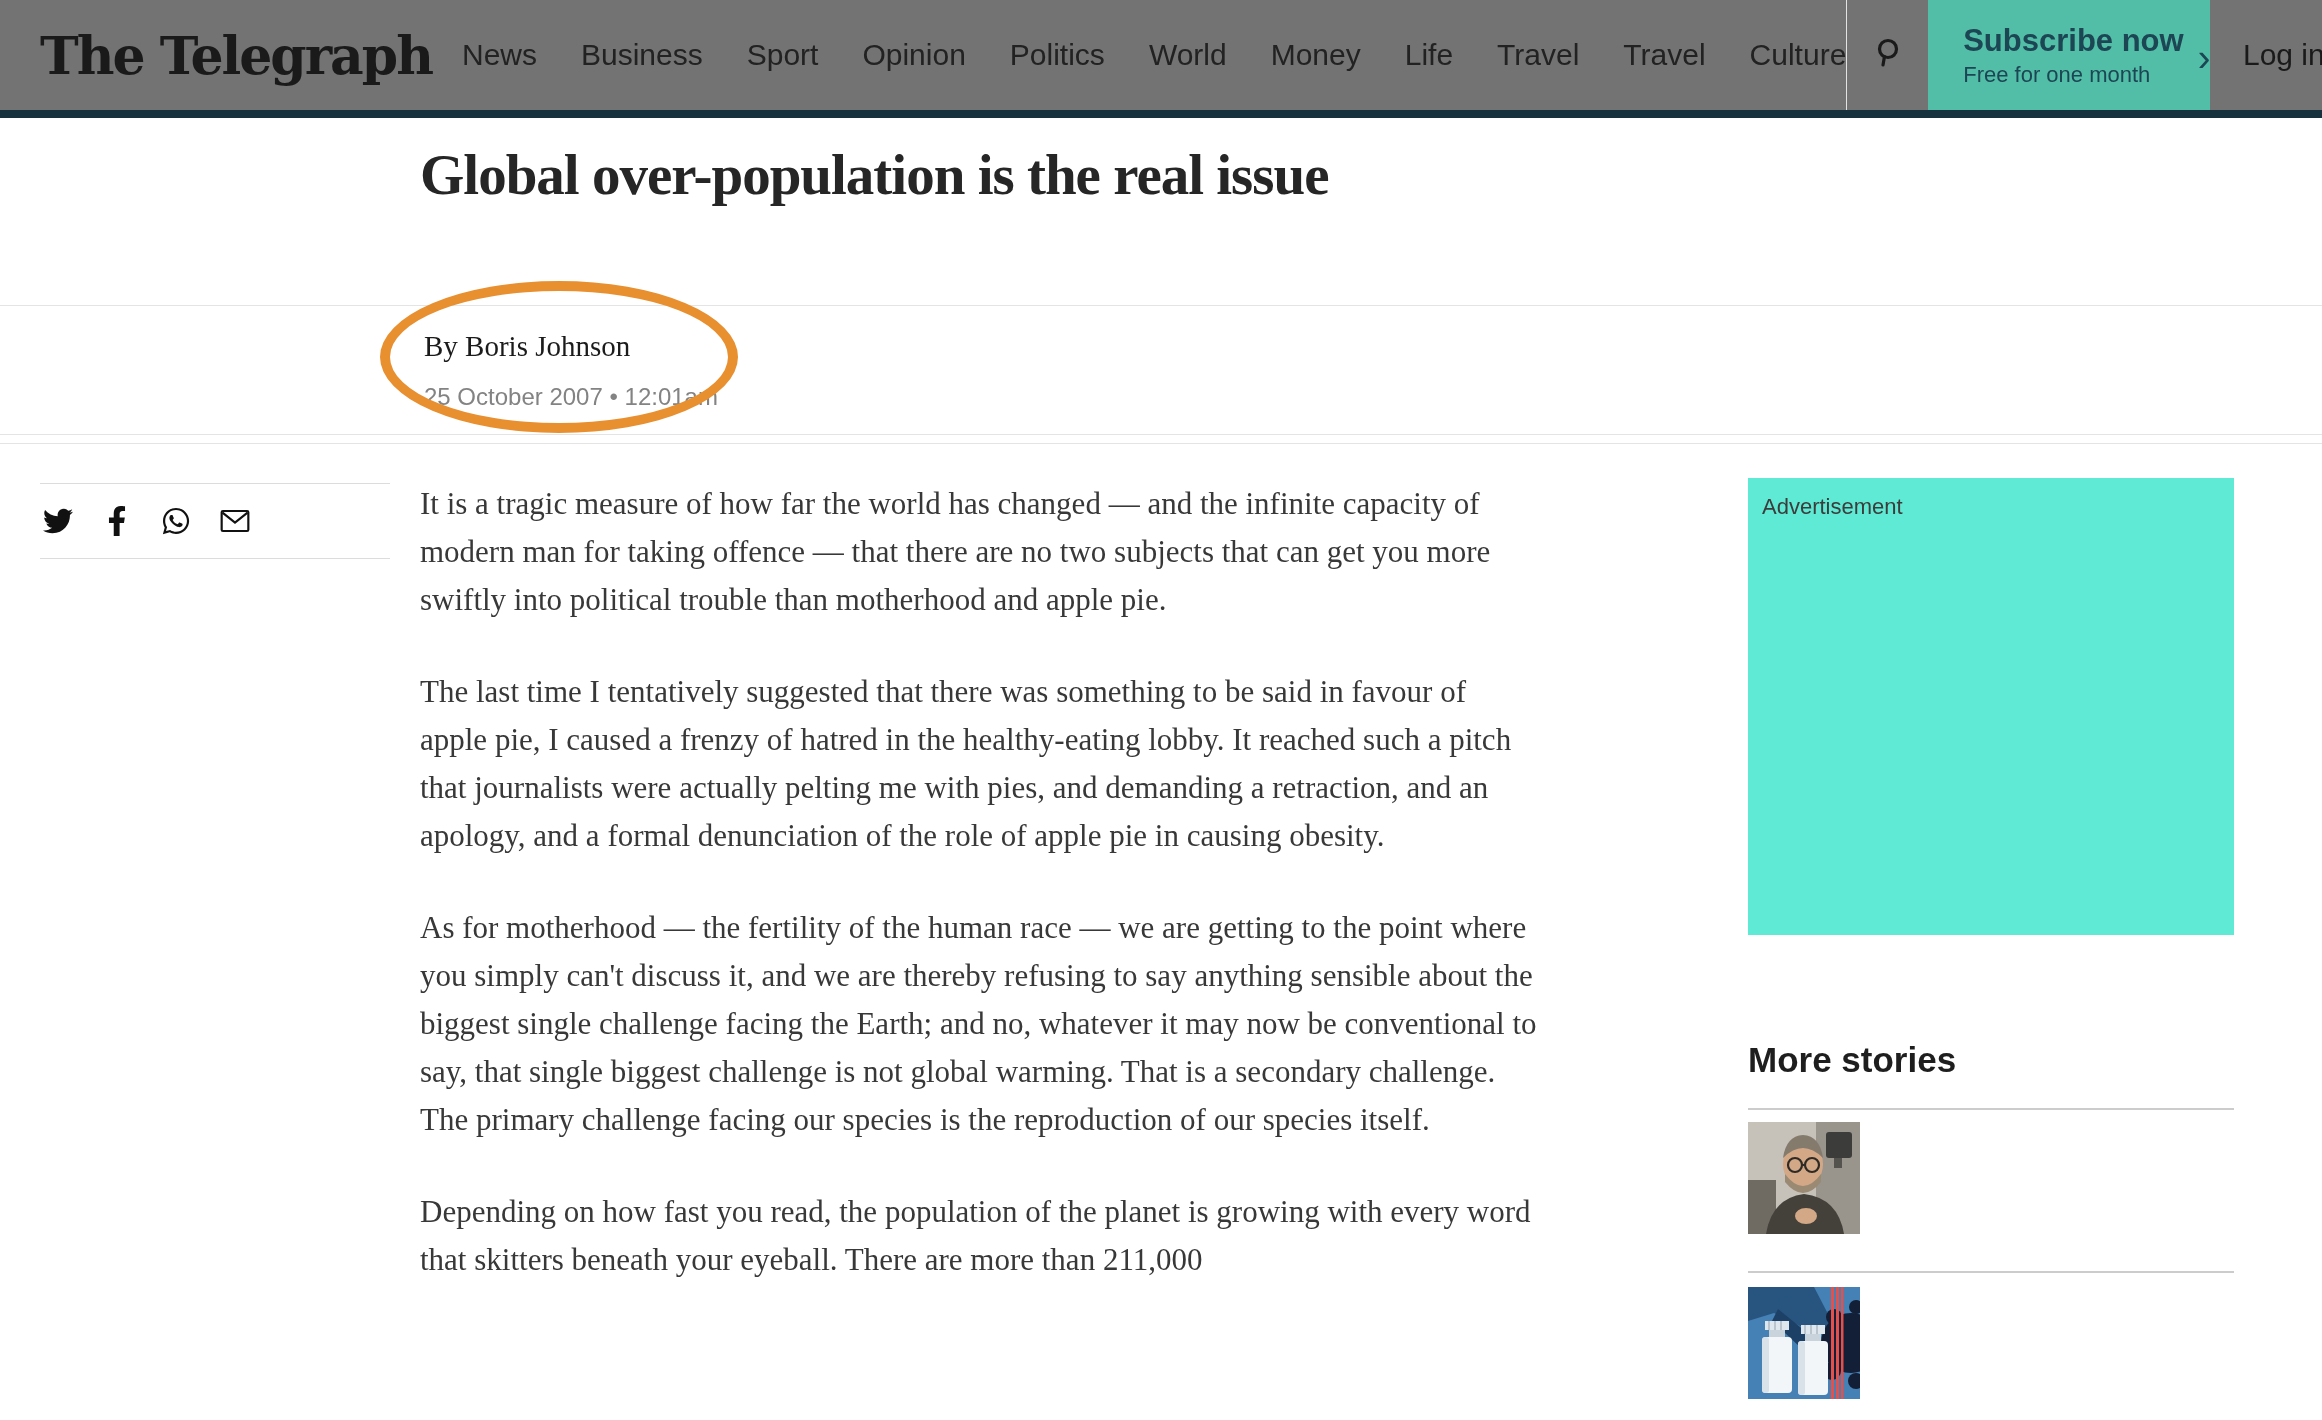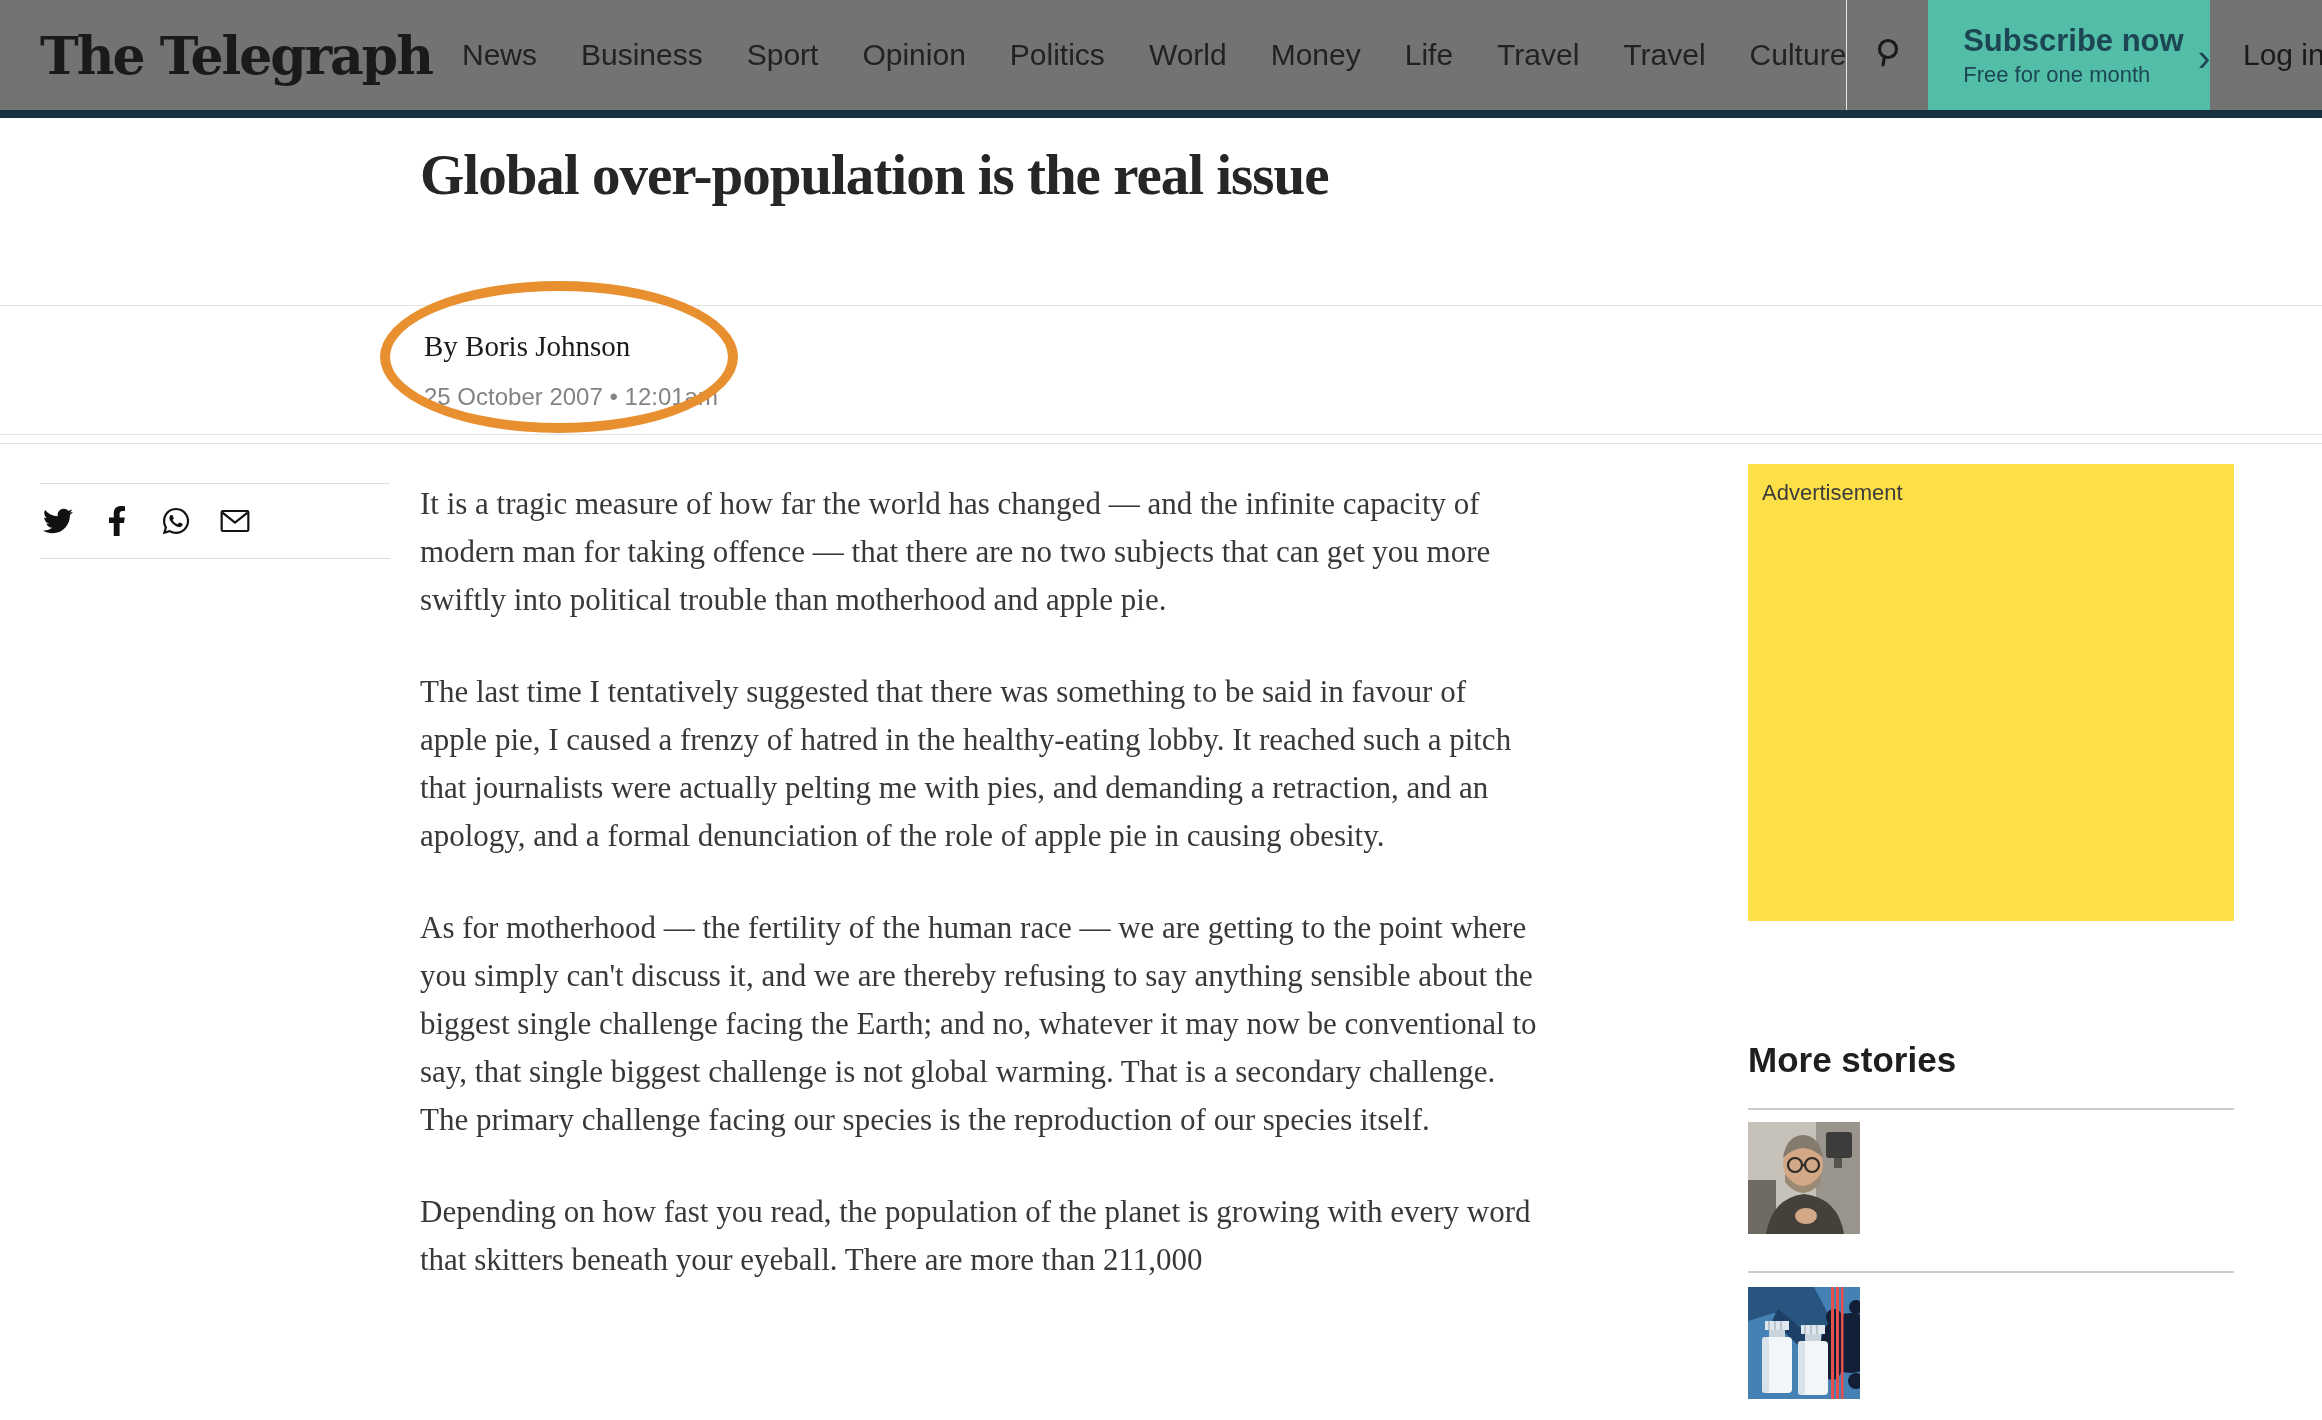--- a/index.html
+++ b/index.html
@@ -88,22 +88,22 @@
   
   article {
     position:absolute; left:420px; top:480px; width:1118px;
     font-family:"Liberation Serif","DejaVu Serif",serif;
     font-size:31px; line-height:48px; color:#383838;
   }
   article p { margin:0 0 44px 0; }
 
   
   .ad-box {
-    position:absolute; left:1748px; top:464px; width:486px; height:457px;
-    background:#fde047;
+    position:absolute; left:1748px; top:478px; width:486px; height:457px;
+    background:#5eead4;
   }
   .ad-label { display:block; padding:16px 0 0 14px; font-size:22px; color:#3c3c3c; }
   .more-heading {
     position:absolute; left:1748px; top:1040px;
     font-family:Liberation Sans, sans-serif;
     font-weight:bold; font-size:35px; color:#1e1e1e;
   }
   .ms-div { position:absolute; left:1748px; width:486px; height:2px; background:#cccccc; }
   .ms-div-1 { top:1108px; }
   .ms-div-2 { top:1271px; }

